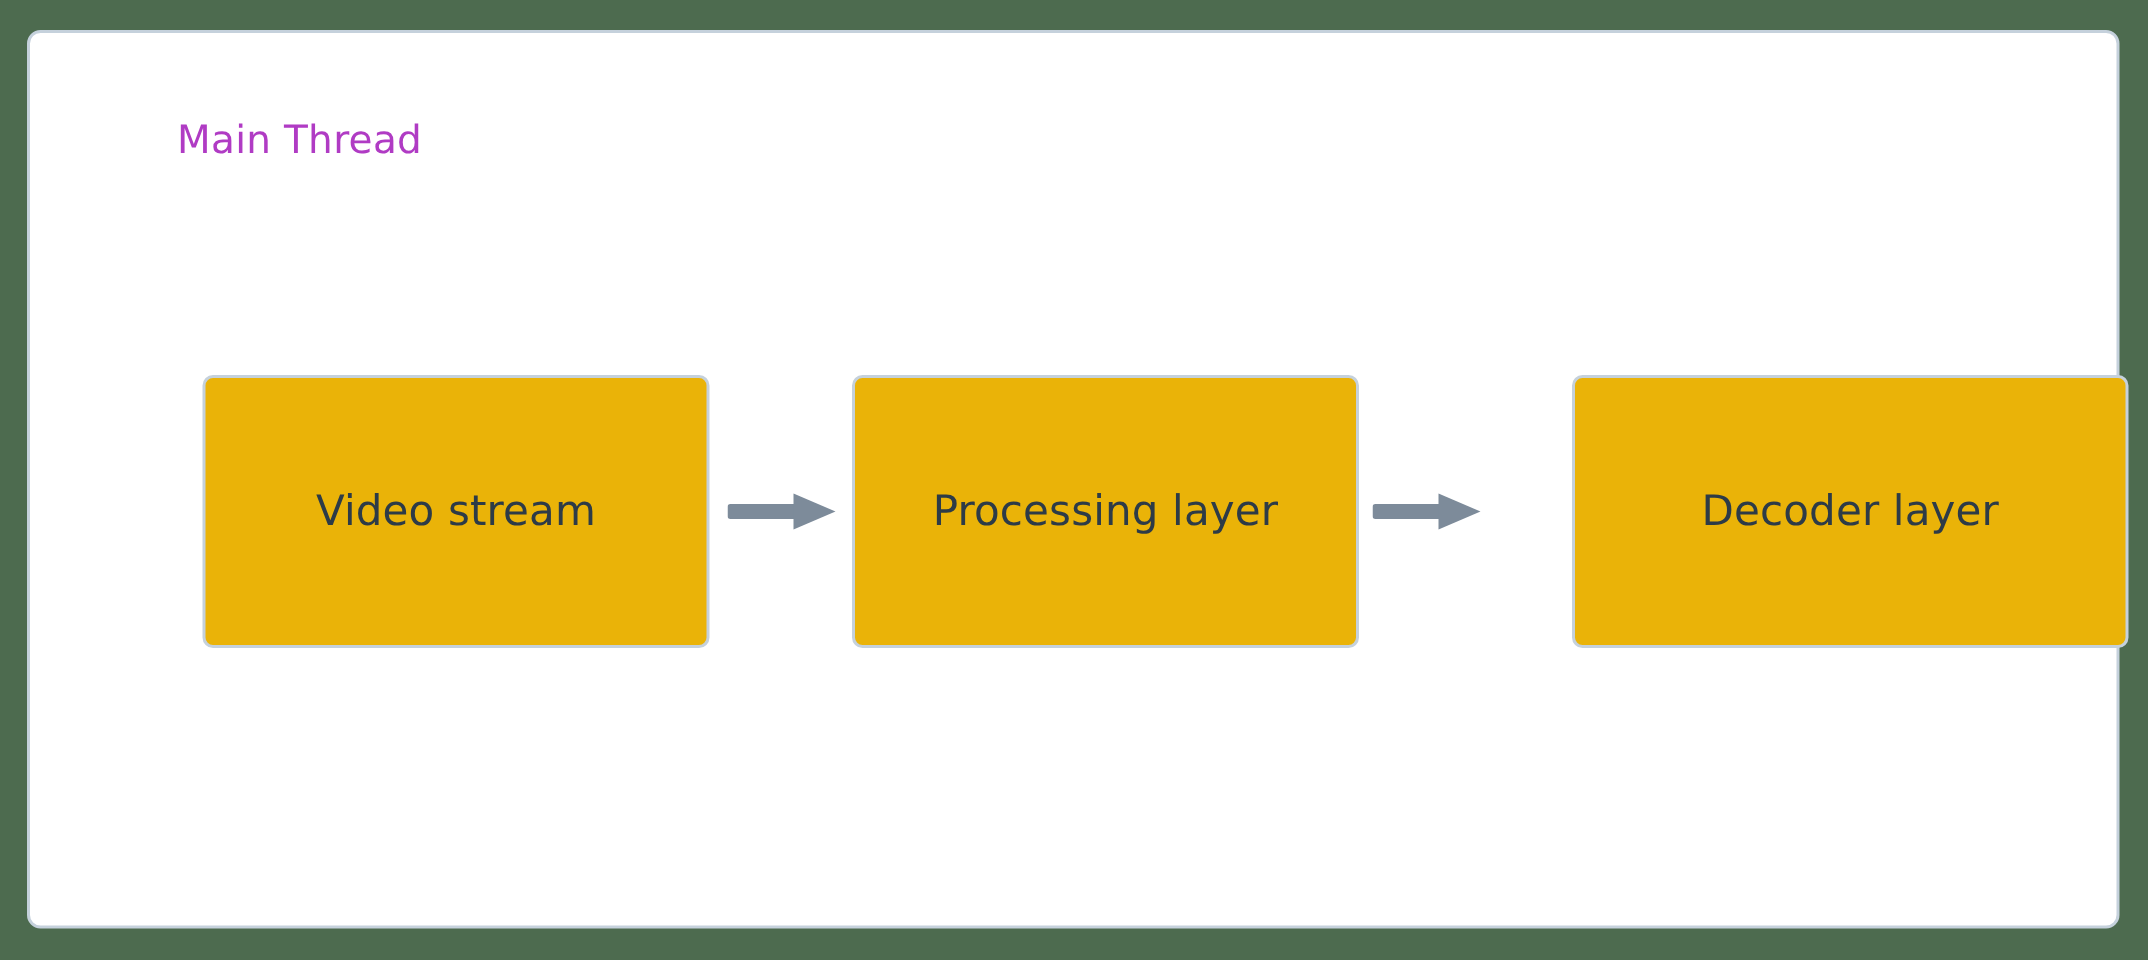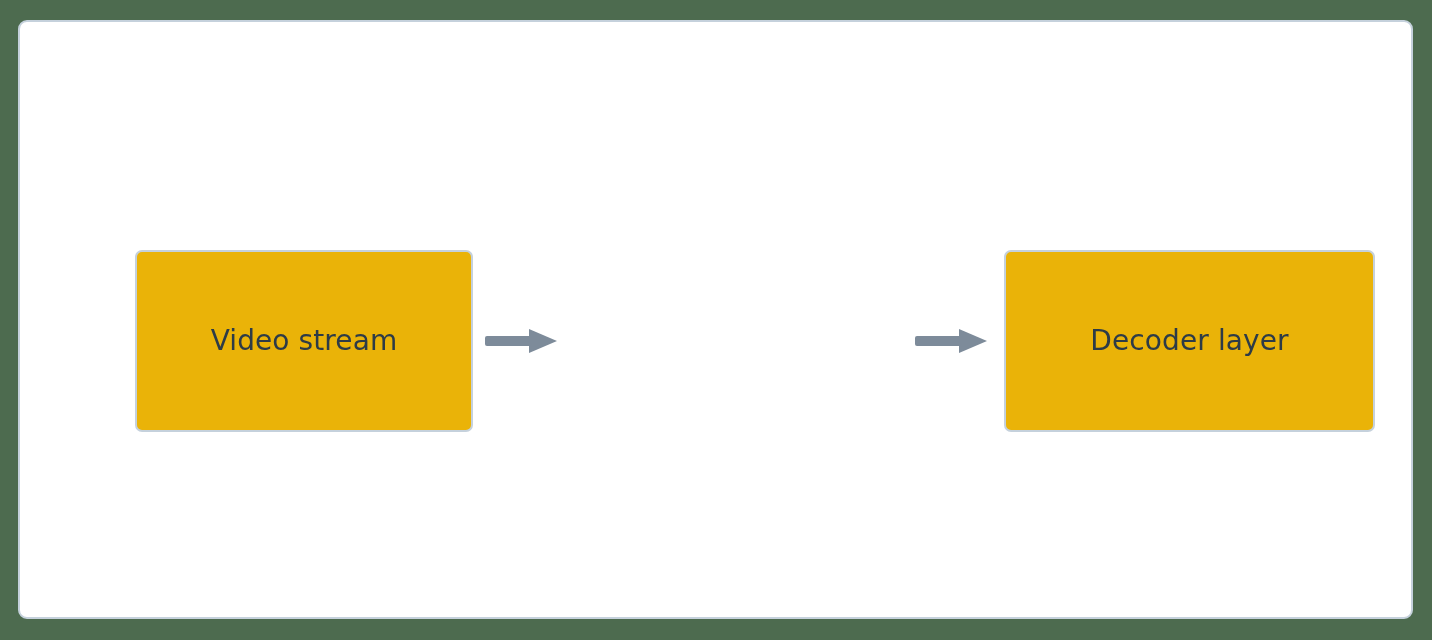--- a/index.html
+++ b/index.html
@@ -70,55 +70,59 @@
   .node-label {
     font-size: 28px;
     line-height: 34px;
     color: #2d3b47;
     letter-spacing: 0.1px;
     white-space: nowrap;
   }
 
   .node-1 { left: 0px;   width: 338px; }
   .node-2 { left: 433px; width: 338px; }
-  .node-3 { left: 869px; width: 371px; }
+  .node-3 { left: 913px; width: 371px; }
 
   
   .edge {
     position: absolute;
     top: 77px;
     height: 28px;
     display: block;
   }
   .edge-1 { left: 350px; width: 74px; }
   .edge-2 { left: 780px; width: 74px; }
 
   .edge svg { display: block; }
 </style>
 </head>
 <body>
 
 <div class="canvas">
 
   <div class="panel">
 
+    <div class="panel-title">Main Thread</div>
 
     <div class="flow-row">
 
       <div class="node node-1">
         <span class="node-label">Video stream</span>
       </div>
 
       <div class="edge edge-1">
         <svg width="74" height="28" viewBox="0 0 74 28" xmlns="http://www.w3.org/2000/svg">
           <rect x="0" y="9" width="50" height="10" rx="2" fill="#7d8b9a"></rect>
           <polygon points="44,2 72,14 44,26" fill="#7d8b9a"></polygon>
         </svg>
       </div>
 
+      <div class="node node-2">
+        <span class="node-label">Processing layer</span>
+      </div>
 
       <div class="edge edge-2">
         <svg width="74" height="28" viewBox="0 0 74 28" xmlns="http://www.w3.org/2000/svg">
           <rect x="0" y="9" width="50" height="10" rx="2" fill="#7d8b9a"></rect>
           <polygon points="44,2 72,14 44,26" fill="#7d8b9a"></polygon>
         </svg>
       </div>
 
       <div class="node node-3">
         <span class="node-label">Decoder layer</span>

